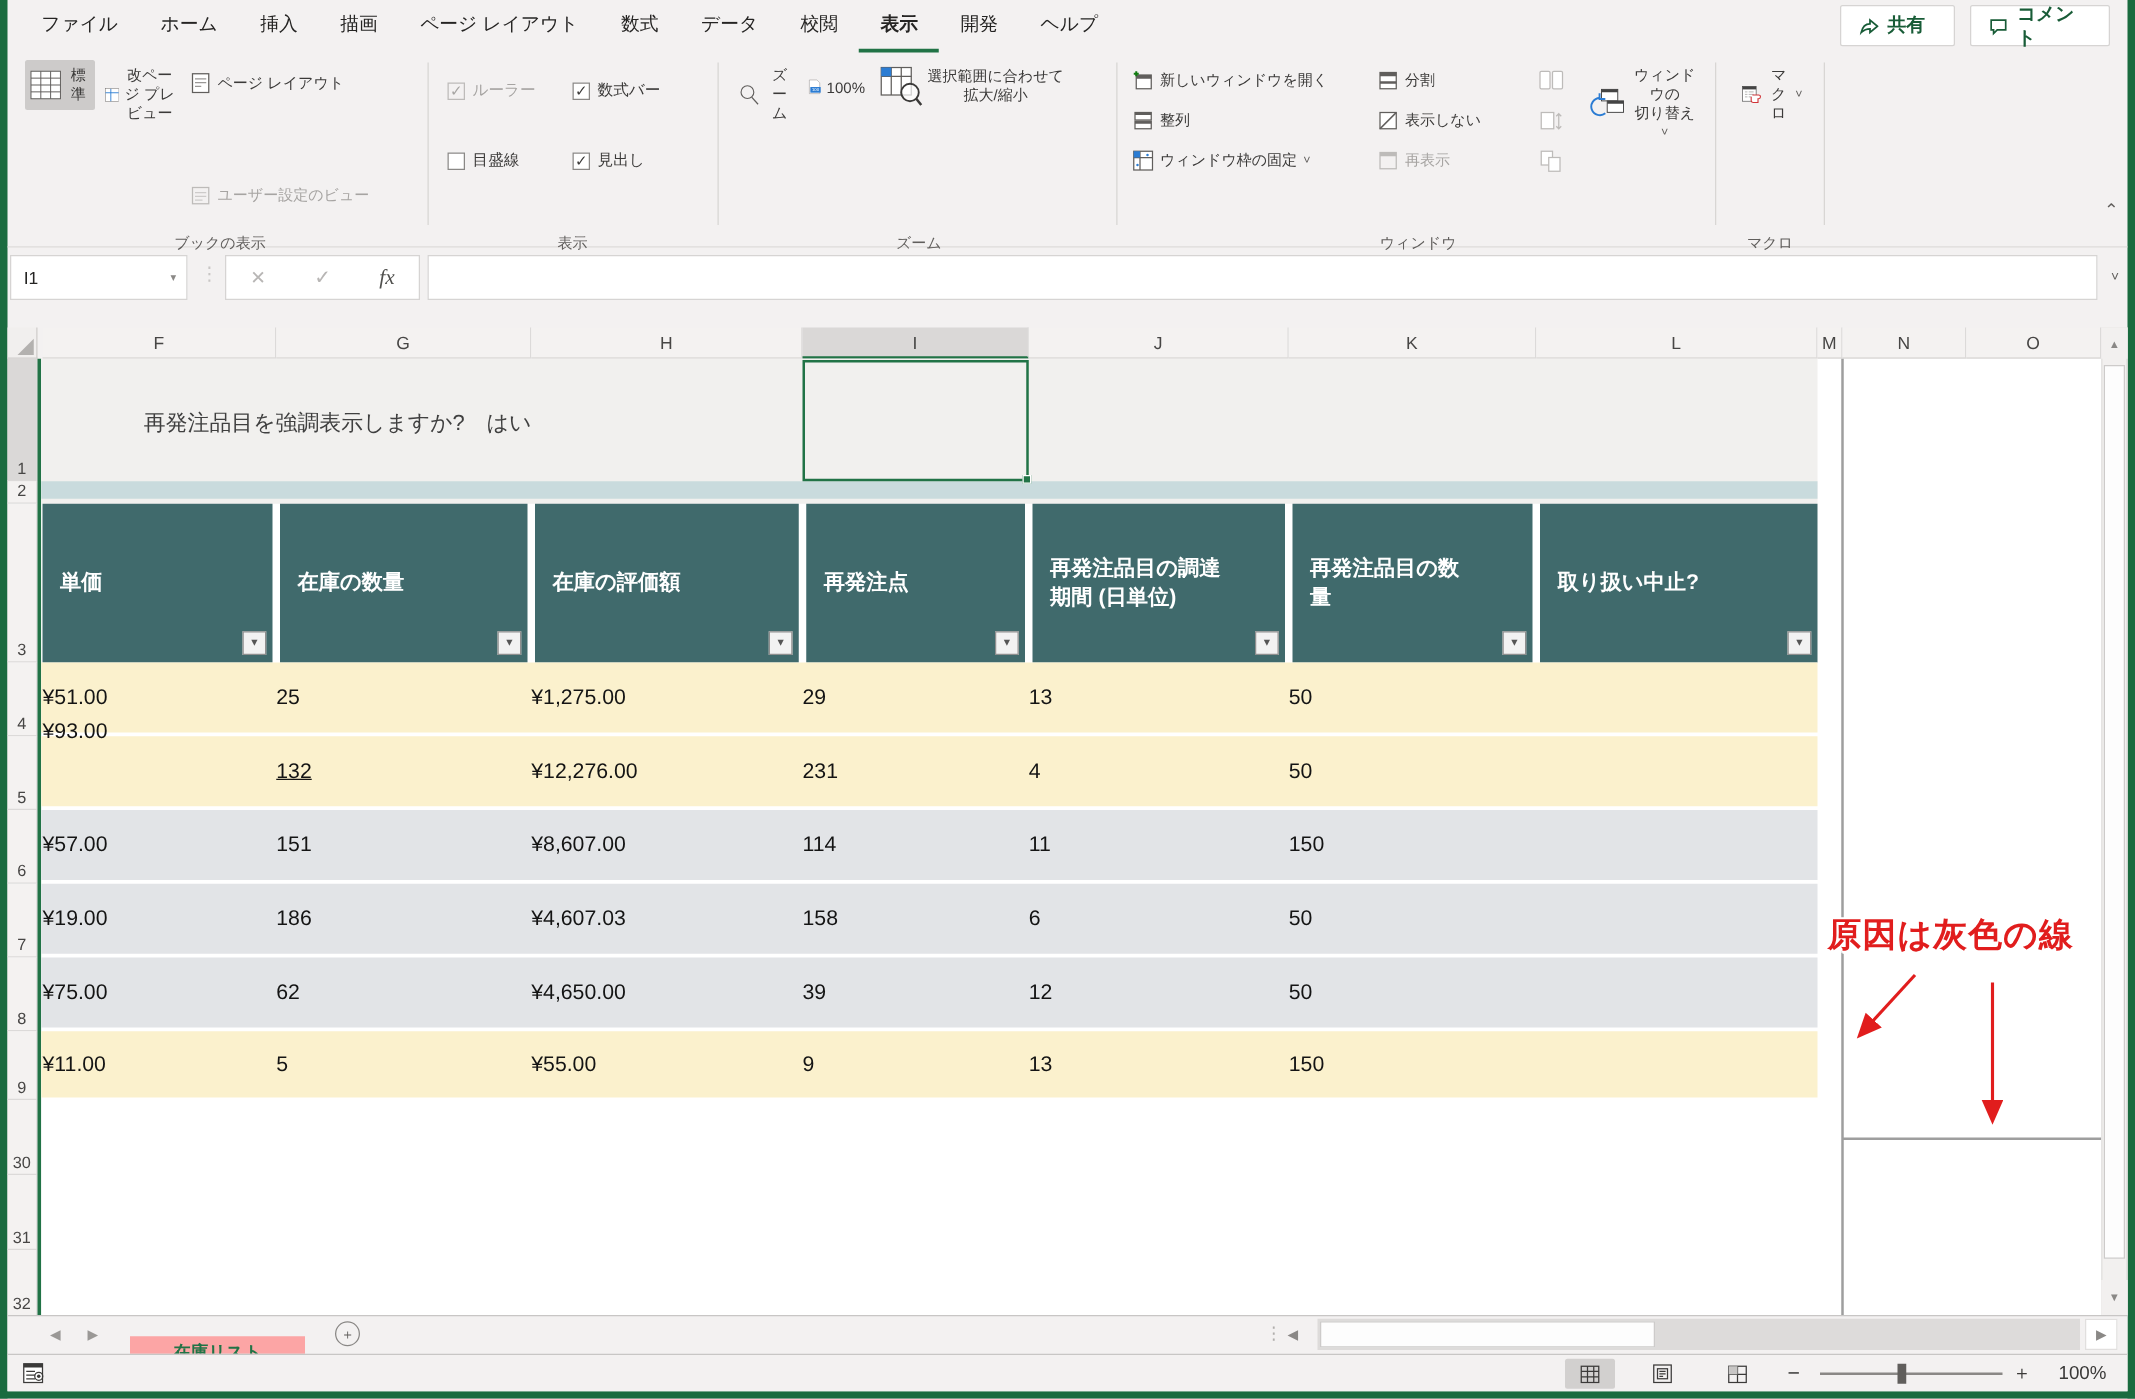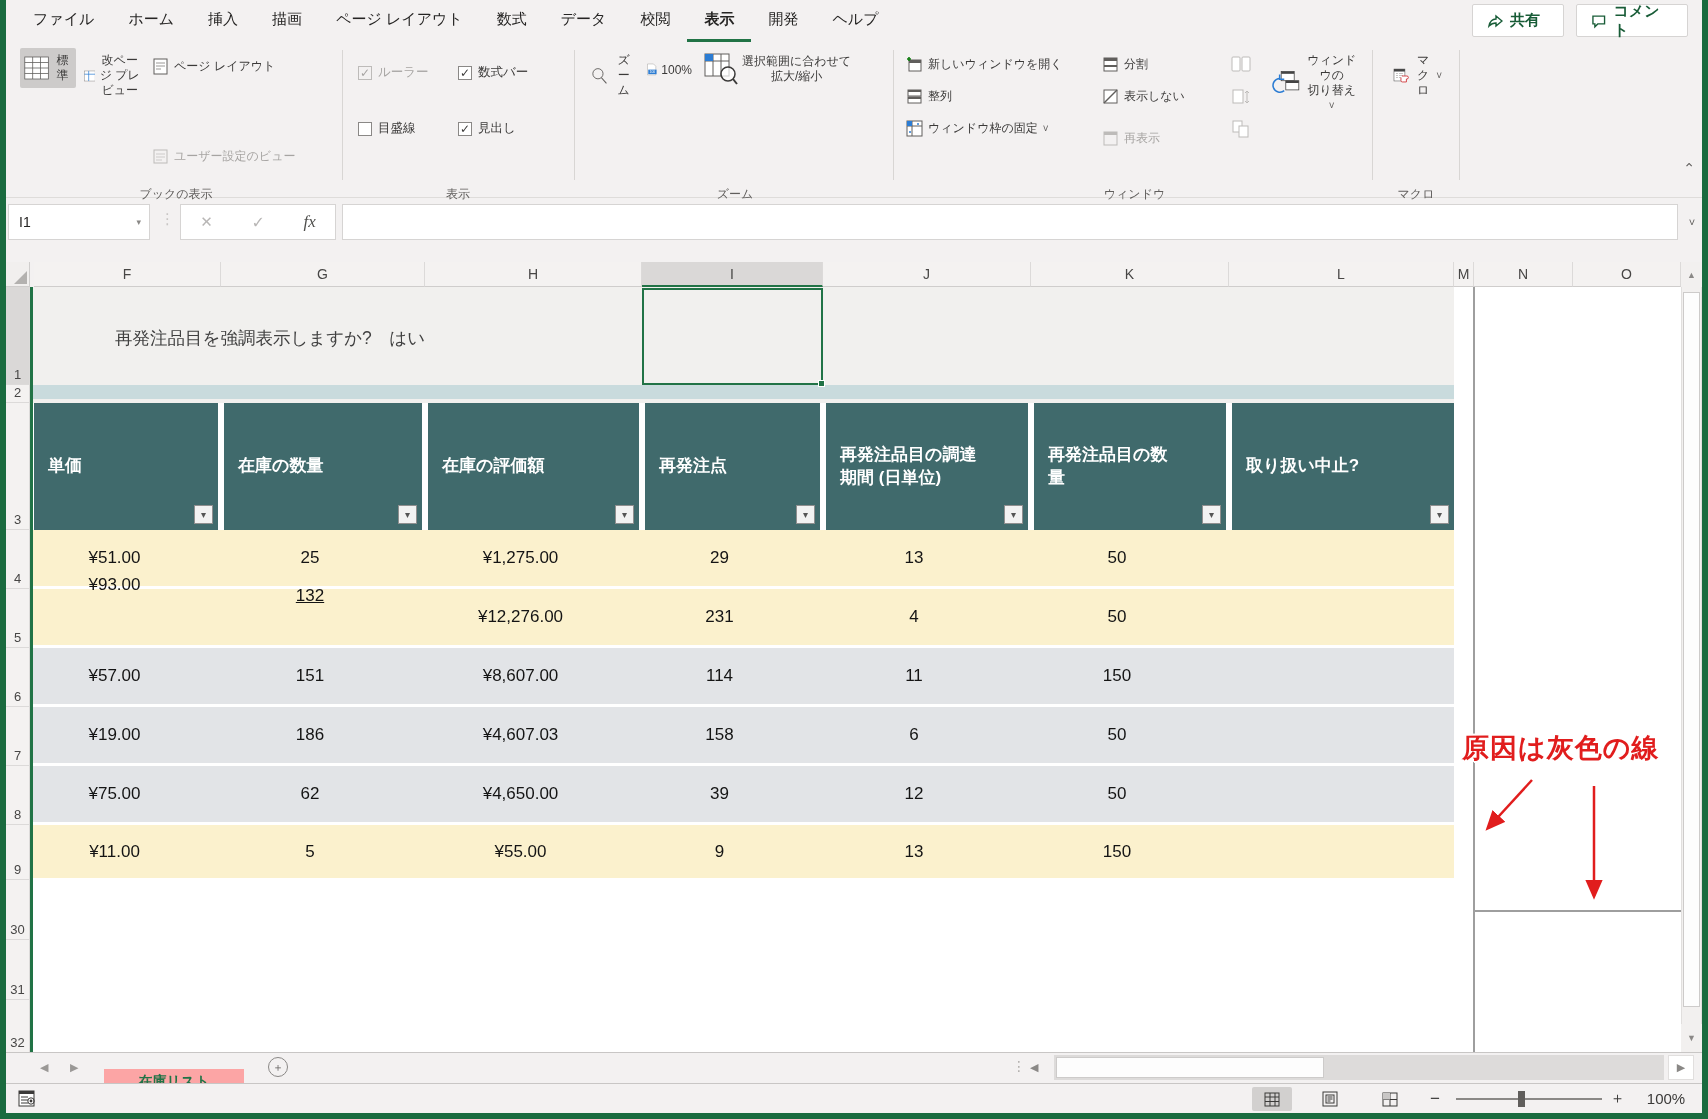--- a/index.html
+++ b/index.html
@@ -33,21 +33,21 @@
   .colhead{position:absolute;top:262px;height:25px;background:#f4f2f1;border-right:1px solid #dcdad9;border-bottom:1px solid #cfcdcc;font-size:14px;color:#474645;display:flex;align-items:center;justify-content:center;cursor:pointer;}
   .colhead.sel{background:#dad8d7;border-bottom:2px solid #217346;}
   .rowhead{position:absolute;left:6px;width:24px;background:#f4f2f1;border-bottom:1px solid #dcdad9;border-right:1px solid #dcdad9;font-size:13px;color:#474645;display:flex;align-items:flex-end;justify-content:center;padding-bottom:2px;cursor:pointer;}
   .rowhead.sel{background:#dad8d7;}
   
   .thead{position:absolute;top:403px;height:127px;background:#406a6c;color:#fff;font-weight:bold;font-size:17px;display:flex;flex-direction:column;justify-content:center;padding:0 10px 0 14px;line-height:1.35;cursor:pointer;}
   .filterbtn{position:absolute;top:505px;width:19px;height:19px;background:#f2f2f2;border:1px solid #8f8f8f;color:#555;font-size:10px;line-height:17px;text-align:center;cursor:pointer;}
   .band{position:absolute;left:33px;width:1421px;}
   .band.cream{background:#fbf1cd;}
   .band.gray{background:#e2e4e7;}
-  .cell{position:absolute;text-align:center;font-size:17px;color:#141414;}
+  .cell{position:absolute;text-align:left;font-size:17px;color:#141414;}
   .scroll{background:#f2f0ef;border:1px solid #e1dfde;}
   .scrollbtn{position:absolute;display:flex;align-items:center;justify-content:center;color:#8a8886;font-size:9px;background:#f2f0ef;cursor:pointer;}
   .thumb{position:absolute;background:#fdfdfd;border:1px solid #cdcbca;cursor:pointer;}
   
   #sheettabs{left:6px;top:1052px;width:1696px;height:31px;border-top:1px solid #c8c6c5;background:#f3f1f1;}
   #statusbar{left:6px;top:1083px;width:1696px;height:30px;border-top:1px solid #c8c6c5;background:#f3f1f1;}
   .viewbtn{position:absolute;top:3px;width:40px;height:24px;display:flex;align-items:center;justify-content:center;cursor:pointer;border-radius:2px;}
   .viewbtn.sel{background:#d2d0cf;}
   .annot-text{position:absolute;font-size:27px;font-weight:bold;color:#e11d1d;white-space:nowrap;letter-spacing:1px;
     text-shadow:-2px 0 0 #fff,2px 0 0 #fff,0 -2px 0 #fff,0 2px 0 #fff,-1px -1px 0 #fff,1px 1px 0 #fff,-1px 1px 0 #fff,1px -1px 0 #fff;}
@@ -203,21 +203,21 @@
         </svg>
       <span>分割</span>
     </div>
     <div class="smallbtn" style="left:1096px;top:46px;">
       <svg width="17" height="17" viewBox="0 0 17 17">
           <rect x="2" y="2" width="13" height="13" fill="#fff" stroke="#605e5c"></rect>
           <line x1="2" y1="15" x2="15" y2="2" stroke="#605e5c" stroke-width="1.4"></line>
         </svg>
       <span>表示しない</span>
     </div>
-    <div class="smallbtn disabled" style="left:1096px;top:88px;justify-content:center;">
+    <div class="smallbtn disabled" style="left:1096px;top:78px;justify-content:center;">
       <svg width="17" height="17" viewBox="0 0 17 17">
           <rect x="2" y="2" width="13" height="13" fill="#f3f1f1" stroke="#bdbbb9"></rect>
           <rect x="2" y="2" width="13" height="3" fill="#bdbbb9"></rect>
         </svg>
       <span>再表示</span>
     </div>
     <svg class="abs" style="left:1224px;top:12px;" width="22" height="22" viewBox="0 0 22 22">
         <rect x="2" y="3" width="8" height="14" rx="1" fill="#fff" stroke="#bdbbb9"></rect>
         <rect x="12" y="3" width="8" height="14" rx="1" fill="#fff" stroke="#bdbbb9"></rect>
       </svg>
@@ -356,21 +356,21 @@
   <div class="band cream" style="top:825px;height:53px;"></div>
 
   <div class="cell" style="left:34px;top:530px;width:161px;line-height:56px;">¥51.00</div>
   <div class="cell" style="left:221px;top:530px;width:178px;line-height:56px;">25</div>
   <div class="cell" style="left:425px;top:530px;width:191px;line-height:56px;">¥1,275.00</div>
   <div class="cell" style="left:642px;top:530px;width:155px;line-height:56px;">29</div>
   <div class="cell" style="left:823px;top:530px;width:182px;line-height:56px;">13</div>
   <div class="cell" style="left:1031px;top:530px;width:172px;line-height:56px;">50</div>
 
   <div class="cell" style="left:34px;top:557px;width:161px;line-height:56px;">¥93.00</div>
-  <div class="cell" style="left:221px;top:568px;width:178px;line-height:56px;text-decoration:underline;">132</div>
+  <div class="cell" style="left:221px;top:589px;width:178px;line-height:56px;text-decoration:underline;">132</div>
   <div class="cell" style="left:425px;top:589px;width:191px;line-height:56px;">¥12,276.00</div>
   <div class="cell" style="left:642px;top:589px;width:155px;line-height:56px;">231</div>
   <div class="cell" style="left:823px;top:589px;width:182px;line-height:56px;">4</div>
   <div class="cell" style="left:1031px;top:589px;width:172px;line-height:56px;">50</div>
 
   <div class="cell" style="left:34px;top:648px;width:161px;line-height:56px;">¥57.00</div>
   <div class="cell" style="left:221px;top:648px;width:178px;line-height:56px;">151</div>
   <div class="cell" style="left:425px;top:648px;width:191px;line-height:56px;">¥8,607.00</div>
   <div class="cell" style="left:642px;top:648px;width:155px;line-height:56px;">114</div>
   <div class="cell" style="left:823px;top:648px;width:182px;line-height:56px;">11</div>

